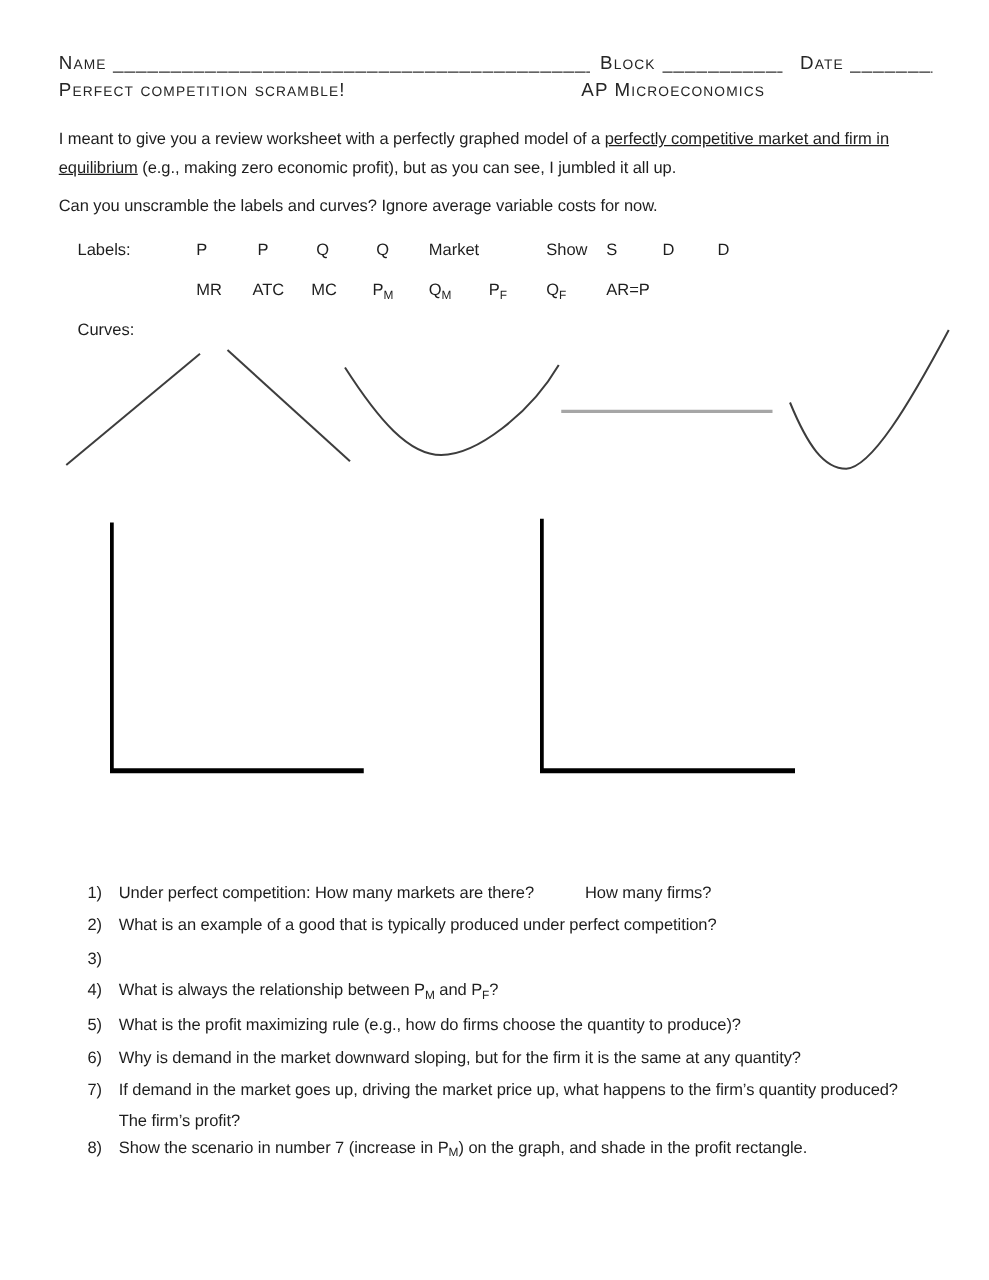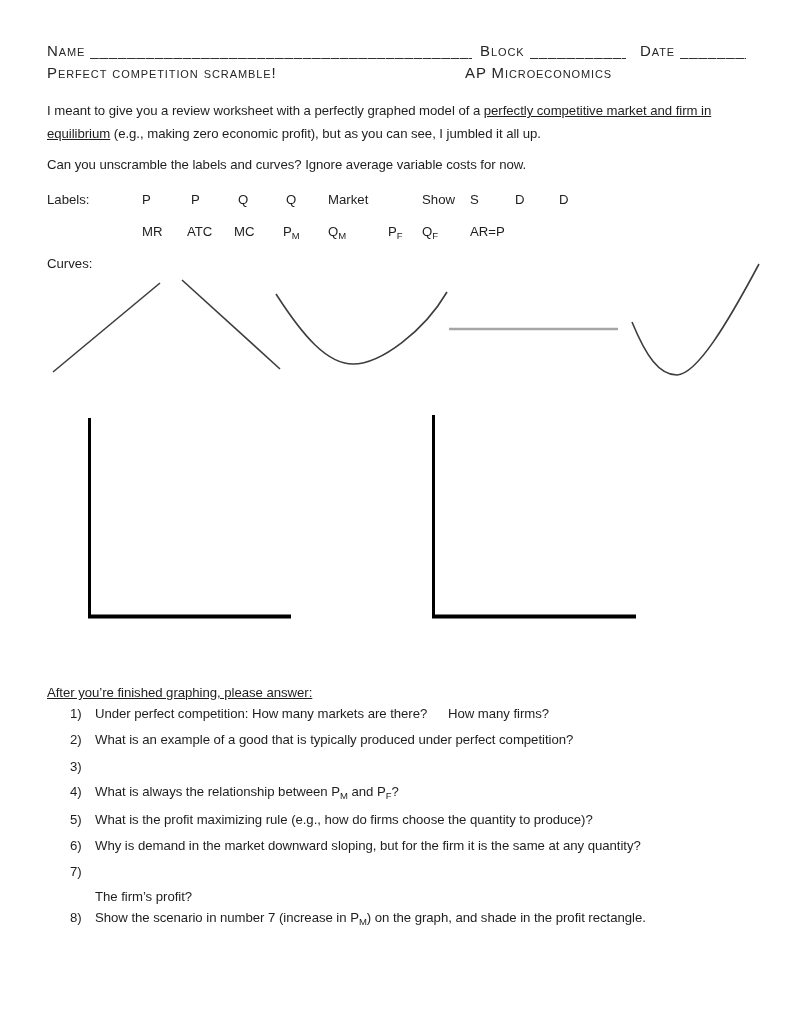--- a/index.html
+++ b/index.html
@@ -8,25 +8,25 @@
     width:791px;height:1024px;
     background:#ffffff;
     font-family:"Liberation Sans", sans-serif;
     color:#1e1e1e;
     overflow:hidden;
   }
   .abs{position:absolute;white-space:nowrap;}
   .sc{font-variant:small-caps;font-size:15px;letter-spacing:0.9px;color:#262626;}
   .body-txt{font-size:13.2px;letter-spacing:-0.05px;}
   .u{text-decoration:underline;}
-  .lbl{font-size:13.2px;}
+  .lbl{font-size:13.2px;margin-left:15px;}
   .subscript{font-size:9.5px;position:relative;bottom:-3px;}
   .qnum{position:absolute;left:70px;}
   .qtext{position:absolute;left:95px;text-align:right;}
-  .q2col{position:absolute;left:448px;}
+  .q2col{position:absolute;left:468px;}
   .rule-span{overflow:hidden;display:inline-block;vertical-align:bottom;}
   svg{position:absolute;left:0;top:0;pointer-events:none;}
 </style>
 </head>
 <body>
 
 <div class="page">
 
   <span class="abs sc" style="left:47px;top:42px">
     <span>Name</span>
@@ -62,21 +62,21 @@
   <span class="abs lbl" style="left:422px;top:192px">Show</span>
   <span class="abs lbl" style="left:470px;top:192px">S</span>
   <span class="abs lbl" style="left:515px;top:192px">D</span>
   <span class="abs lbl" style="left:559px;top:192px">D</span>
 
   <span class="abs lbl" style="left:142px;top:224px"><span>MR</span><span class="subscript"></span></span>
   <span class="abs lbl" style="left:187px;top:224px"><span>ATC</span><span class="subscript"></span></span>
   <span class="abs lbl" style="left:234px;top:224px"><span>MC</span><span class="subscript"></span></span>
   <span class="abs lbl" style="left:283px;top:224px"><span>P</span><span class="subscript">M</span></span>
   <span class="abs lbl" style="left:328px;top:224px"><span>Q</span><span class="subscript">M</span></span>
-  <span class="abs lbl" style="left:388px;top:224px"><span>P</span><span class="subscript">F</span></span>
+  <span class="abs lbl" style="left:376px;top:224px"><span>P</span><span class="subscript">F</span></span>
   <span class="abs lbl" style="left:422px;top:224px"><span>Q</span><span class="subscript">F</span></span>
   <span class="abs lbl" style="left:470px;top:224px"><span>AR=P</span><span class="subscript"></span></span>
 
   <span class="abs lbl" style="left:47px;top:256px">Curves:</span>
 
   <svg width="791" height="1024" viewBox="0 0 791 1024">
 
     <path d="M53,372 L160,283" stroke="#3d3d3d" stroke-width="1.6" fill="none"></path>
     <path d="M182,280 L280,369" stroke="#3d3d3d" stroke-width="1.6" fill="none"></path>
     <path d="M276,294 C303,336 327,364 353,364 C381,364 424,331 447,292" stroke="#3d3d3d" stroke-width="1.6" fill="none"></path>
@@ -87,21 +87,20 @@
       <line x1="89.5" y1="418" x2="89.5" y2="618" stroke="#000000" stroke-width="3"></line>
       <line x1="88" y1="616.5" x2="291" y2="616.5" stroke="#000000" stroke-width="4"></line>
     </g>
 
     <g>
       <line x1="433.5" y1="415" x2="433.5" y2="618" stroke="#000000" stroke-width="3"></line>
       <line x1="432" y1="616.5" x2="636" y2="616.5" stroke="#000000" stroke-width="4"></line>
     </g>
   </svg>
 
-  <span class="abs body-txt u" style="left:47px;top:685px">After you’re finished graphing, please answer:</span>
 
   <div class="abs body-txt" style="left:0;top:706px;width:791px;height:18px">
     <span class="qnum">1)</span>
     <span class="qtext">Under perfect competition: How many markets are there?</span>
     <span class="q2col">How many firms?</span>
   </div>
 
   <div class="abs body-txt" style="left:0;top:732px;width:791px;height:18px">
     <span class="qnum">2)</span>
     <span class="qtext">What is an example of a good that is typically produced under perfect competition?</span>
@@ -121,20 +120,21 @@
     <span class="qtext">What is the profit maximizing rule (e.g., how do firms choose the quantity to produce)?</span>
   </div>
 
   <div class="abs body-txt" style="left:0;top:838px;width:791px;height:18px">
     <span class="qnum">6)</span>
     <span class="qtext">Why is demand in the market downward sloping, but for the firm it is the same at any quantity?</span>
   </div>
 
   <div class="abs body-txt" style="left:0;top:864px;width:791px;height:18px">
     <span class="qnum">7)</span>
+    <span class="qtext">If demand in the market goes up, driving the market price up, what happens to the firm’s quantity produced?</span>
   </div>
   <div class="abs body-txt" style="left:0;top:889px;width:791px;height:18px">
     <span class="qtext">The firm’s profit?</span>
   </div>
 
   <div class="abs body-txt" style="left:0;top:910px;width:791px;height:18px">
     <span class="qnum">8)</span>
     <span class="qtext"><span>Show the scenario in number 7 (increase in P</span><span class="subscript">M</span><span>) on the graph, and shade in the profit rectangle.</span></span>
   </div>
 

